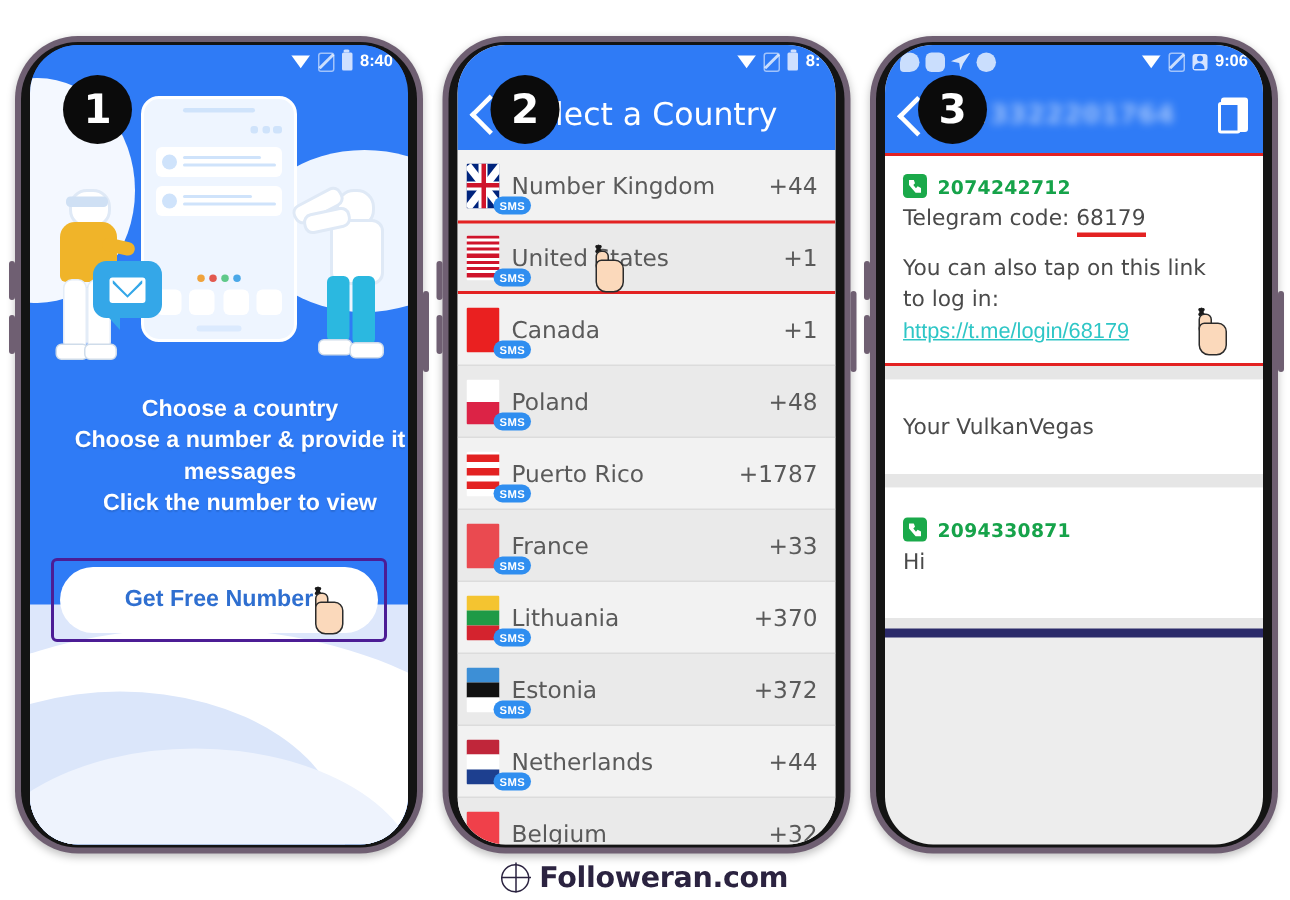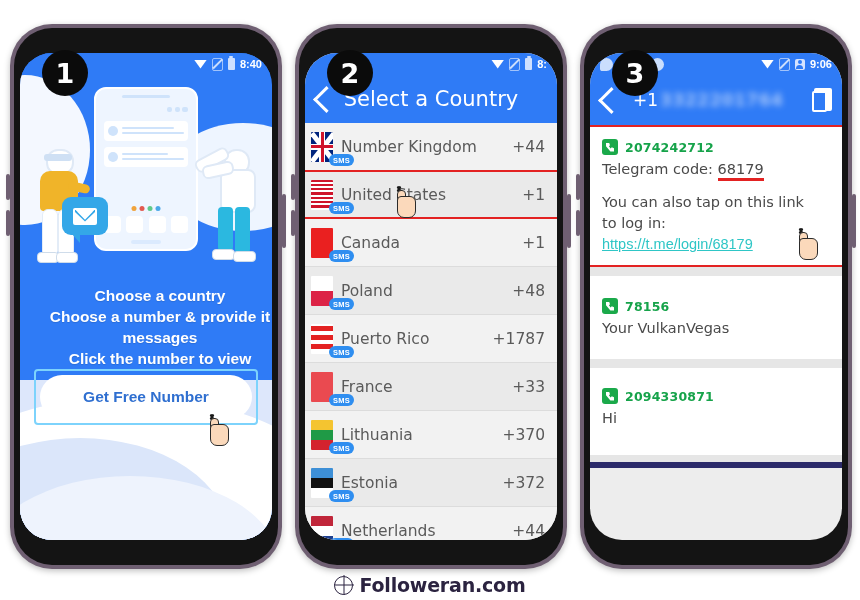--- a/index.html
+++ b/index.html
@@ -18,21 +18,21 @@
     border-radius:42px;
     background:#6f5f72;
     padding:4px;
     box-sizing:border-box;
     box-shadow:0 2px 6px rgba(0,0,0,.25);
   }
   .phone-inner{
     width:100%;height:100%;
     border-radius:38px;
     background:#141414;
-    padding:25px 6px;
+    padding:2px 6px;
     box-sizing:border-box;
     position:relative;
   }
   .screen{
     width:100%;height:100%;
     border-radius:32px;
     overflow:hidden;
     position:relative;
     background:#fff;
   }
@@ -178,22 +178,22 @@
     background:#34a7e8;
   }
   .p1-texts{
     position:absolute;left:0;right:0;top:232px;
     text-align:center;color:#fff;
     font-weight:bold;font-size:15.5px;line-height:21px;
     text-shadow:0 1px 1px rgba(0,0,0,.12);
   }
   .p1-texts div{white-space:nowrap;margin-left:28px;}
   .cta-wrap{
-    position:absolute;left:14px;right:14px;top:316px;
-    border:2px solid #7dd3fc;border-radius:4px;
+    position:absolute;left:14px;right:14px;top:342px;
+    border:2px solid #4c1d95;border-radius:4px;
     padding:4px;box-sizing:border-box;
   }
   .cta{
     height:44px;background:#fff;border-radius:24px;
     display:flex;align-items:center;justify-content:center;
     color:#2f6fd0;font-weight:bold;font-size:15.5px;
   }
   .p1-bottom{
     position:absolute;left:0;right:0;bottom:0;height:160px;overflow:hidden;
     background:#2f7bf6;
@@ -638,24 +638,20 @@
                 <i style="transform:rotate(35deg)"></i>
               </span>
             <span class="fing"></span>
               <span class="palm"></span>
           </div>
         </div>
 
         <div class="sep"></div>
 
         <div class="msg" style="padding-top:22px;padding-bottom:20px;">
-          <div class="msg-head">
-            <span class="ph-ic"></span>
-            <span class="ph-num">78156</span>
-          </div>
           <div class="msg-body">
             <span>Your VulkanVegas</span><br>
           </div>
         </div>
 
         <div class="sep"></div>
 
         <div class="msg" style="padding-top:20px;padding-bottom:26px;">
           <div class="msg-head">
             <span class="ph-ic"></span>

